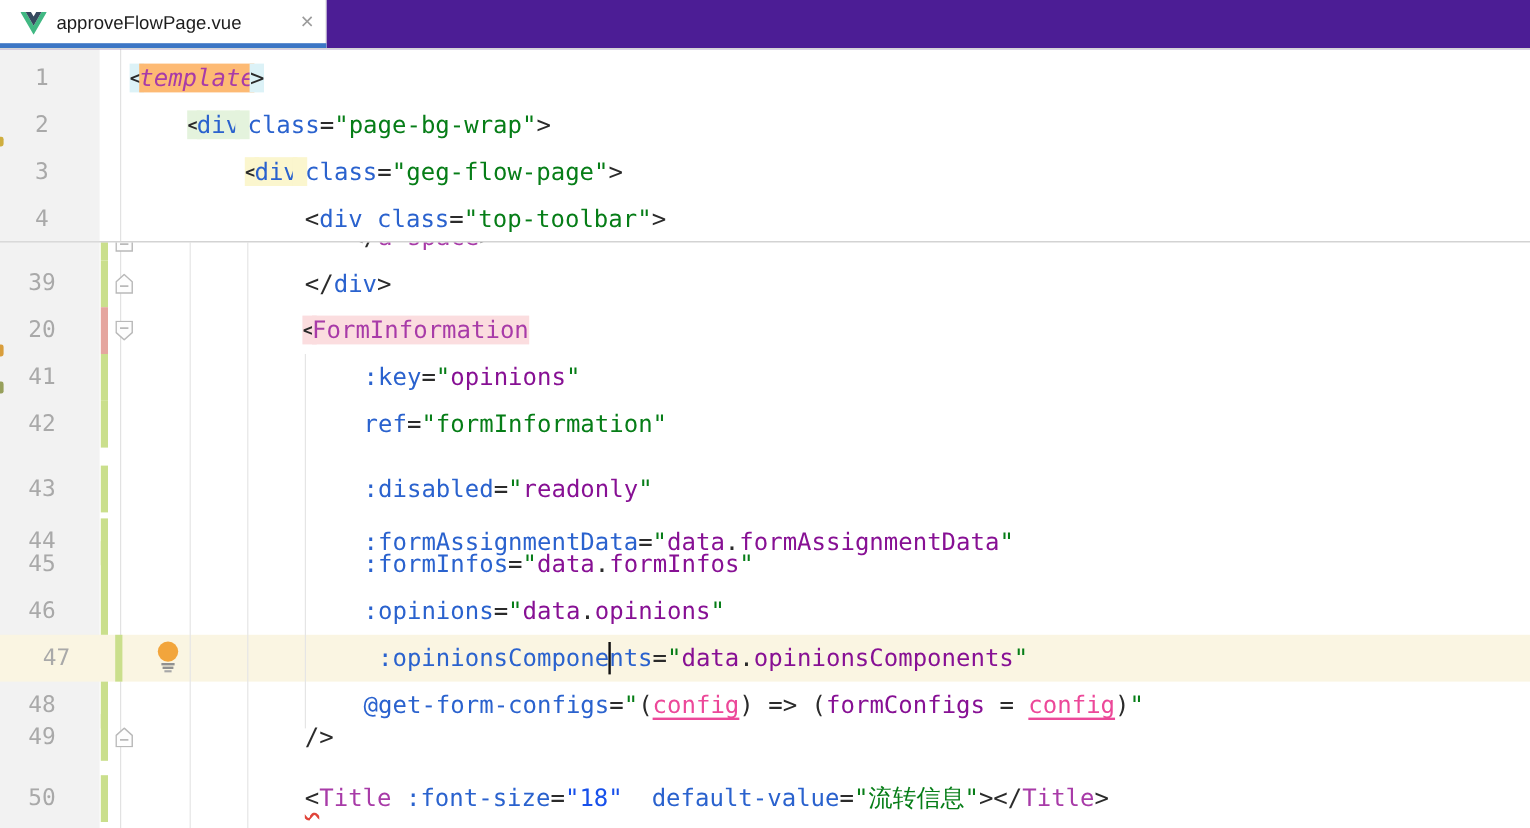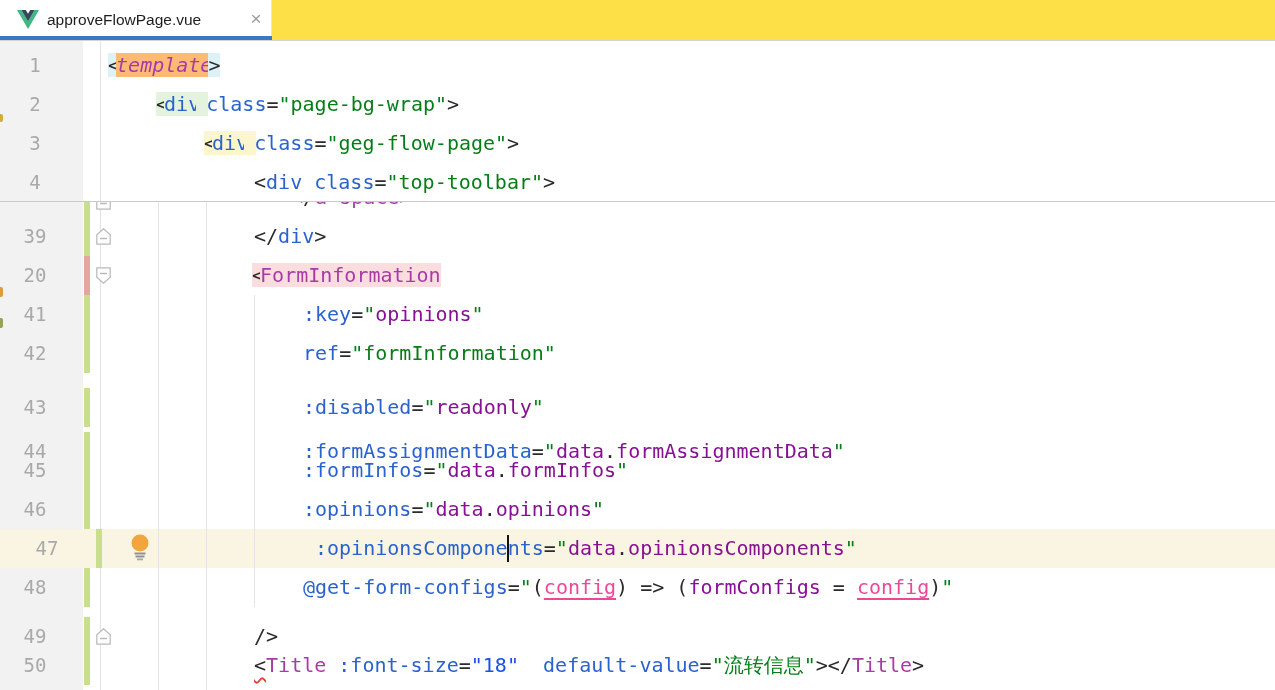--- a/index.html
+++ b/index.html
@@ -1,20 +1,20 @@
 <!DOCTYPE html>
 <html><head>
 <meta charset="utf-8">
 <style>
   html,body{margin:0;padding:0;}
   body{width:1275px;height:690px;overflow:hidden;background:#FFFFFF;position:relative;
        font-family:"Liberation Sans",sans-serif;}
 
   
-  #tabbar{position:absolute;left:0;top:0;width:1275px;height:41px;background:#fde047;
+  #tabbar{position:absolute;left:0;top:0;width:1275px;height:41px;background:#4c1d95;
           border-bottom:1px solid #D4D4D4;z-index:30;box-sizing:border-box;}
   #tab{position:absolute;left:0;top:0;width:272px;height:40px;background:#FFFFFF;
        border-right:1px solid #E6E6E6;box-sizing:border-box;cursor:pointer;}
   #tab-underline{position:absolute;left:0;top:36px;width:272px;height:4px;background:#3C76C5;}
   #tab-title{position:absolute;left:47px;top:0;height:40px;line-height:40px;
              font-size:15.5px;color:#1D1D1D;white-space:nowrap;}
   #tab-close{position:absolute;left:244px;top:0;height:40px;line-height:38px;width:24px;
              text-align:center;font-size:19px;color:#9C9C9C;cursor:pointer;}
   #vue-logo{position:absolute;left:17px;top:10px;}
 
@@ -140,21 +140,21 @@
           <rect x="8" y="25.5" width="6" height="1.8" fill="#A8A8A8"></rect>
         </svg>
         <div class="ctext" style="left: 303px;"><span class="c-blue">:opinionsComponents</span><span class="c-br">=</span><span class="c-str">"</span><span class="c-expr">data</span><span class="c-br">.</span><span class="c-expr">opinionsComponents</span><span class="c-str">"</span></div>
         <div class="caret" style="left: 495px;"></div>
       </div>
       <div class="crow" style="top: 527px;">
         <div class="vcs" style="top: 0px; height: 39px; position: absolute; background: rgb(202, 223, 140);"></div>
         <div class="lnum">48</div>
         <div class="ctext" style="left: 303px;"><span class="c-blue">@get-form-configs</span><span class="c-br">=</span><span class="c-str">"</span><span class="c-br">(</span><span class="c-param u">config</span><span class="c-br">)</span><span class="c-br"> </span><span class="c-br">=&gt;</span><span class="c-br"> </span><span class="c-br">(</span><span class="c-expr">formConfigs</span><span class="c-br"> = </span><span class="c-param u">config</span><span class="c-br">)</span><span class="c-str">"</span></div>
       </div>
-      <div class="crow" style="top: 576px;">
+      <div class="crow" style="top: 554px;">
         <div class="vcs" style="top: 0px; height: 39px; position: absolute; background: rgb(202, 223, 140);"></div>
         <div class="lnum">49</div>
         <svg width="15" height="17" class="gicon" style="left: 96px; top: 11px;">
           <path d="M7.5,0.8 L14.2,6.8 L14.2,16.2 L0.8,16.2 L0.8,6.8 Z" fill="#FDFDFD" stroke="#B9B9B9" stroke-width="1.2"></path>
           <line x1="4" x2="11" y1="10.5" y2="10.5" stroke="#B9B9B9" stroke-width="1.4"></line>
         </svg>
         <div class="ctext" style="left: 254px;"><span class="c-br">/&gt;</span></div>
       </div>
       <div class="crow" style="top: 605px;">
         <div class="vcs" style="top: 0px; height: 39px; position: absolute; background: rgb(202, 223, 140);"></div>

